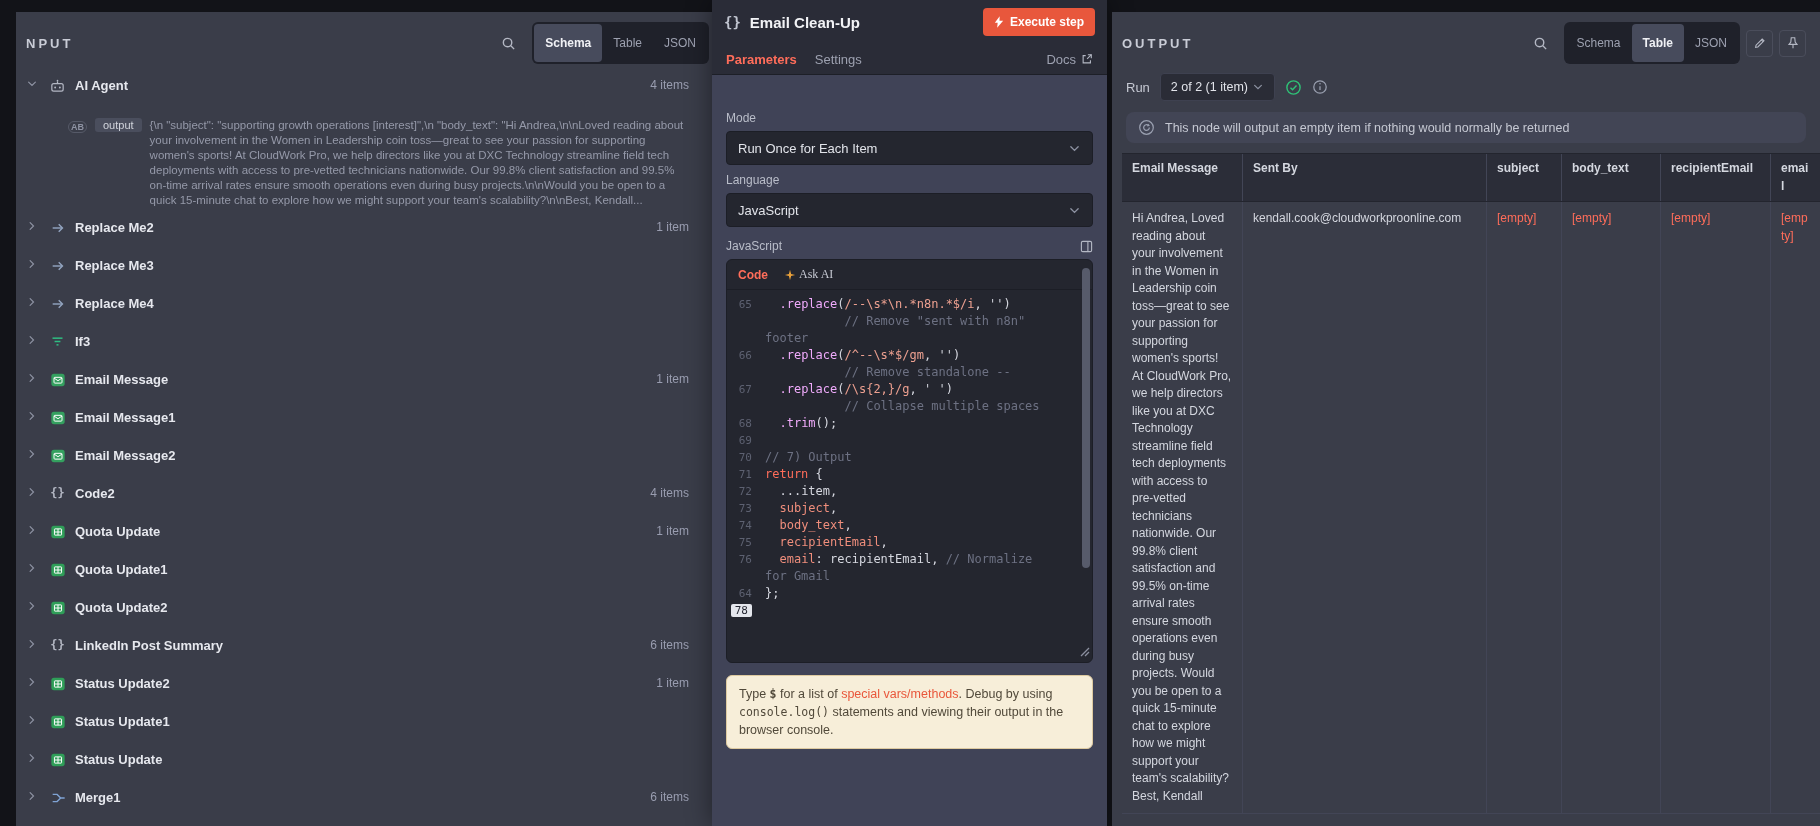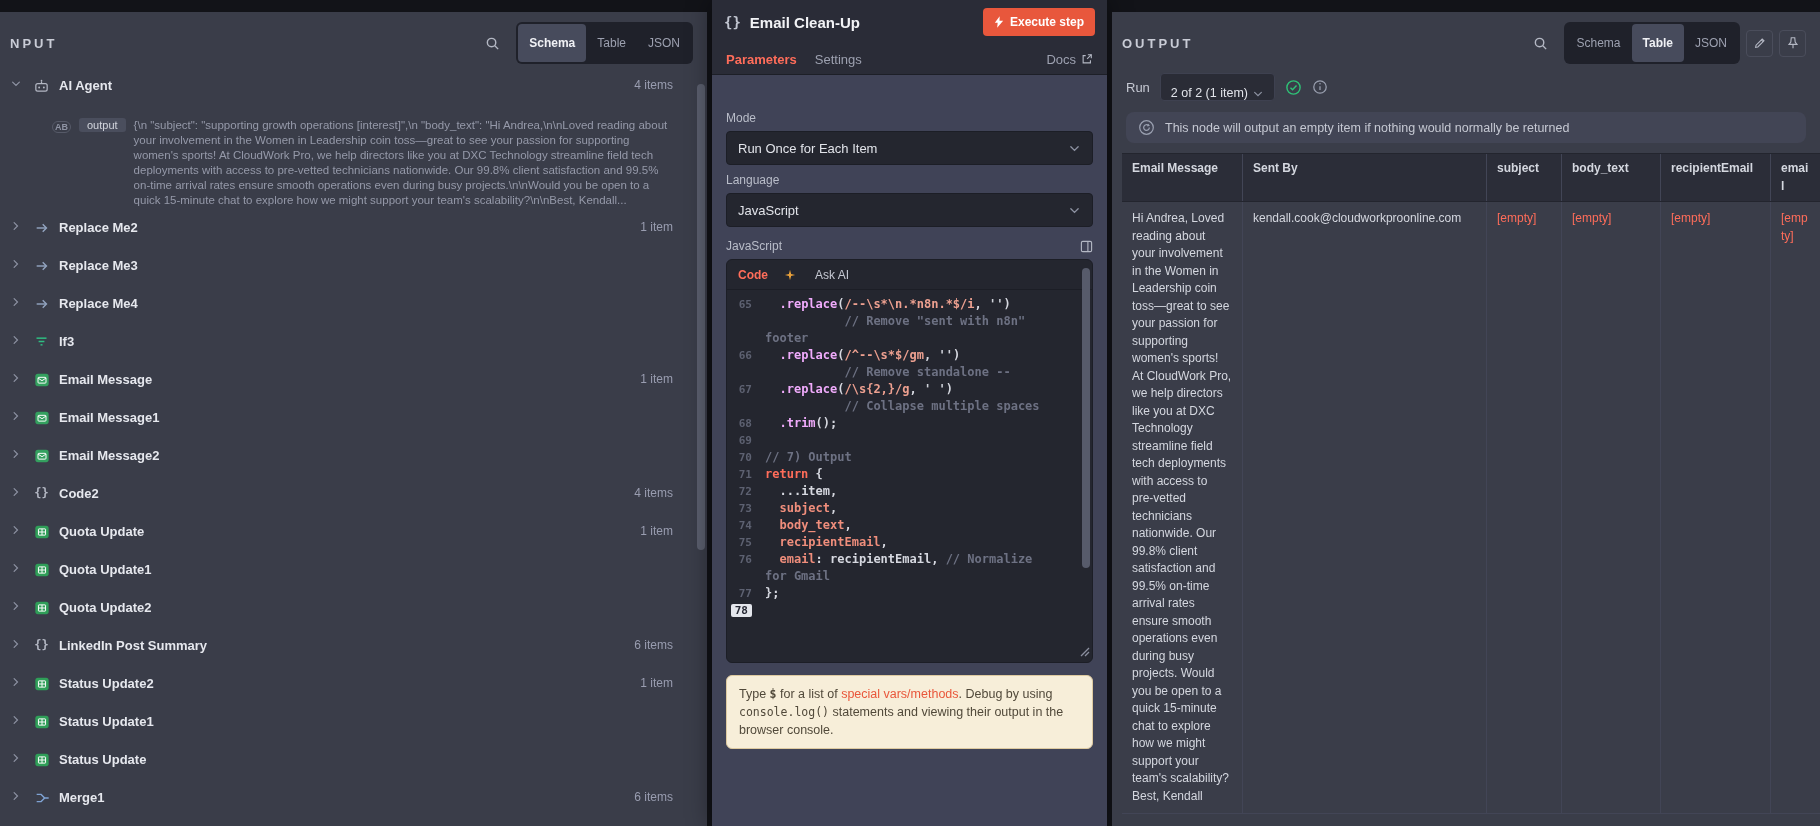--- a/index.html
+++ b/index.html
@@ -4,21 +4,21 @@
 <style>
   * { margin:0; padding:0; box-sizing:border-box; }
   html,body { background:#121318; }
   .screen {
     position:relative; width:1820px; height:826px; overflow:hidden;
     background:#121318; font-family:"Liberation Sans", sans-serif;
     color:#e3e5eb; font-size:13px;
   }
   
   .panel { position:absolute; top:12px; height:814px; background:#3a3d49; overflow:hidden; }
-  .panel.left  { left:0;     width:707px; }
+  .panel.left  { left:16px;     width:707px; }
   .panel.right { left:1112px; width:708px; }
   .panel-head { display:flex; align-items:center; height:56px; padding:6px 14px 0 10px; }
   .panel-title { font-size:13px; font-weight:700; letter-spacing:3px; color:#c9ccd6; }
   .head-spacer { flex:1; }
   .icon-btn { display:inline-flex; align-items:center; justify-content:center; color:#b4b8c4; }
   .sq-btn { width:27px; height:27px; border:1px solid #4a4d5b; border-radius:4px; margin-left:6px;
             display:inline-flex; align-items:center; justify-content:center; color:#c2c5d0; background:transparent; flex:0 0 auto;}
   .segs { display:flex; background:#1f212a; border-radius:6px; padding:2px; margin-left:16px; }
   .seg { padding:12px 11px; font-size:12px; color:#9da1b0; border-radius:4px; cursor:pointer; white-space:nowrap; }
   .seg.active { background:#474b5c; color:#f0f1f5; font-weight:600; }
@@ -53,45 +53,45 @@
   .docs-link { margin-left:auto; display:inline-flex; align-items:center; gap:5px; color:#9da1b0; cursor:pointer; }
   .ndv-body { padding:4px 14px 14px; flex:1; overflow:hidden;margin-top:24px; }
   .fld-label { font-size:12px; color:#b9bdc9; margin:8px 0 6px; }
   .select { display:flex; align-items:center; justify-content:space-between; height:34px; padding:0 11px;
             background:#24262f; border:1px solid #1c1e26; border-radius:4px; color:#e2e4ea; font-size:13px; cursor:pointer;}
   .select .chev-d { color:#8e93a3; display:inline-flex; }
   .editor-label-row { display:flex; align-items:center; justify-content:space-between; margin:12px 0 6px; }
   .editor { border:1px solid #1c1e26; border-radius:6px; background:#24262f; overflow:hidden; position:relative; }
   .editor-toolbar { display:flex; align-items:center; gap:16px; height:30px; padding:0 11px; border-bottom:1px solid #1c1e26; }
   .etab-code { font-size:12px; font-weight:700; color:#ff6d5a; cursor:pointer; }
-  .etab-askai { display:inline-flex; gap:19px; font-size:12px; color:#c6c9d3; cursor:pointer; }
+  .etab-askai { display:inline-flex; gap:3px; font-size:12px; color:#c6c9d3; cursor:pointer;font-family:Liberation Serif, serif; }
   .code-area { position:relative; height:372px; padding:6px 0 0; font-family:"DejaVu Sans Mono", monospace;
                font-size:12px; line-height:17px; overflow:hidden; }
-  .crow { display:flex;font-weight:bold; }
+  .crow { display:flex; }
   .gut { width:38px; padding-right:13px; text-align:right; color:#5d6171; font-size:11px; flex:0 0 auto; user-select:none; }
   .gut .active-num { background:#e4e6ec; color:#262833; padding:0 4px; border-radius:2px; }
   .ccontent { flex:1; white-space:pre-wrap; word-break:break-all; padding-right:20px; color:#d6d8e0; }
   .tk-pl  { color:#d6d8e0; }
   .tk-fn  { color:#f0abfc; }
   .tk-re  { color:#eda090; }
   .tk-str { color:#ced1d9; }
   .tk-cmt { color:#6d7183; }
   .tk-kw  { color:#ff6d5a; }
   .tk-prop{ color:#f08e7c; }
   .code-scroll { position:absolute; right:2px; top:8px; width:8px; height:300px; border-radius:4px; background:#575b6b; }
   .resize-h { position:absolute; right:2px; bottom:2px; }
   .hint { margin-top:12px; background:#f7eed9; border:1px solid #decaa0; border-radius:6px; padding:9px 12px;
           font-size:12.5px; line-height:1.45; color:#51493a; }
   .hint .mono { font-family:"DejaVu Sans Mono", monospace; font-size:11.5px; font-weight:700; }
   .hint .hint-code { font-family:"DejaVu Sans Mono", monospace; font-size:11.5px; }
   .hint a { color:#e9573b; text-decoration:none; cursor:pointer; }
   
   .run-row { display:flex; align-items:center; gap:10px; height:34px; padding:0 14px; margin-top:2px; }
   .run-label { font-size:13px; color:#c6c9d3; }
-  .run-select { display:inline-flex; align-items:flex-end; gap:4px; height:28px; padding:0 10px; background:#2a2c36;
+  .run-select { display:inline-flex; align-items:center; gap:4px; height:28px; padding:0 10px; background:#2a2c36;
                 border:1px solid #3e4150; border-radius:4px; font-size:12.5px; color:#e2e4ea; cursor:pointer; }
   .banner { display:flex; align-items:center; gap:10px; margin:8px 14px 0; background:#424555; border-radius:8px;
             padding:7px 12px; font-size:12.5px; color:#c6c9d3; }
   .otable { margin:10px 0 0 10px; font-size:12px; }
   .ohead { display:flex; background:#2b2d38; border-top:1px solid #23252e; border-bottom:1px solid #23252e; }
   .ohead .ocell { font-weight:700; color:#d4d7df; padding:6px 10px; }
   .orow { display:flex; border-bottom:1px solid #424556; }
   .ocell { border-right:1px solid #424556; padding:8px 10px; color:#d4d7df; line-height:17.5px; word-break:break-word; }
   .ocell:last-child { border-right:none; }
   .ocell.empty { color:#ff6d5a; }
@@ -528,21 +528,21 @@
             </div>
             <div class="crow">
               <span class="gut"><span>76</span></span>
               <span class="ccontent"><span class="tk-pl">  </span><span class="tk-prop">email</span><span class="tk-pl">: </span><span class="tk-pl">recipientEmail</span><span class="tk-pl">, </span><span class="tk-cmt">// Normalize</span></span>
             </div>
             <div class="crow">
               <span class="gut"></span>
               <span class="ccontent"><span class="tk-cmt">for Gmail</span></span>
             </div>
             <div class="crow">
-              <span class="gut"><span>77</span></span>
+              <span class="gut"><span>64</span></span>
               <span class="ccontent"><span class="tk-pl">};</span></span>
             </div>
             <div class="crow">
               <span class="gut"><span class="active-num">78</span></span>
               <span class="ccontent"></span>
             </div>
           </div>
         <div class="code-scroll"></div>
         <span class="resize-h">
           <svg viewBox="0 0 10 10" width="10" height="10" stroke="#8b8fa0" stroke-width="1.2">

